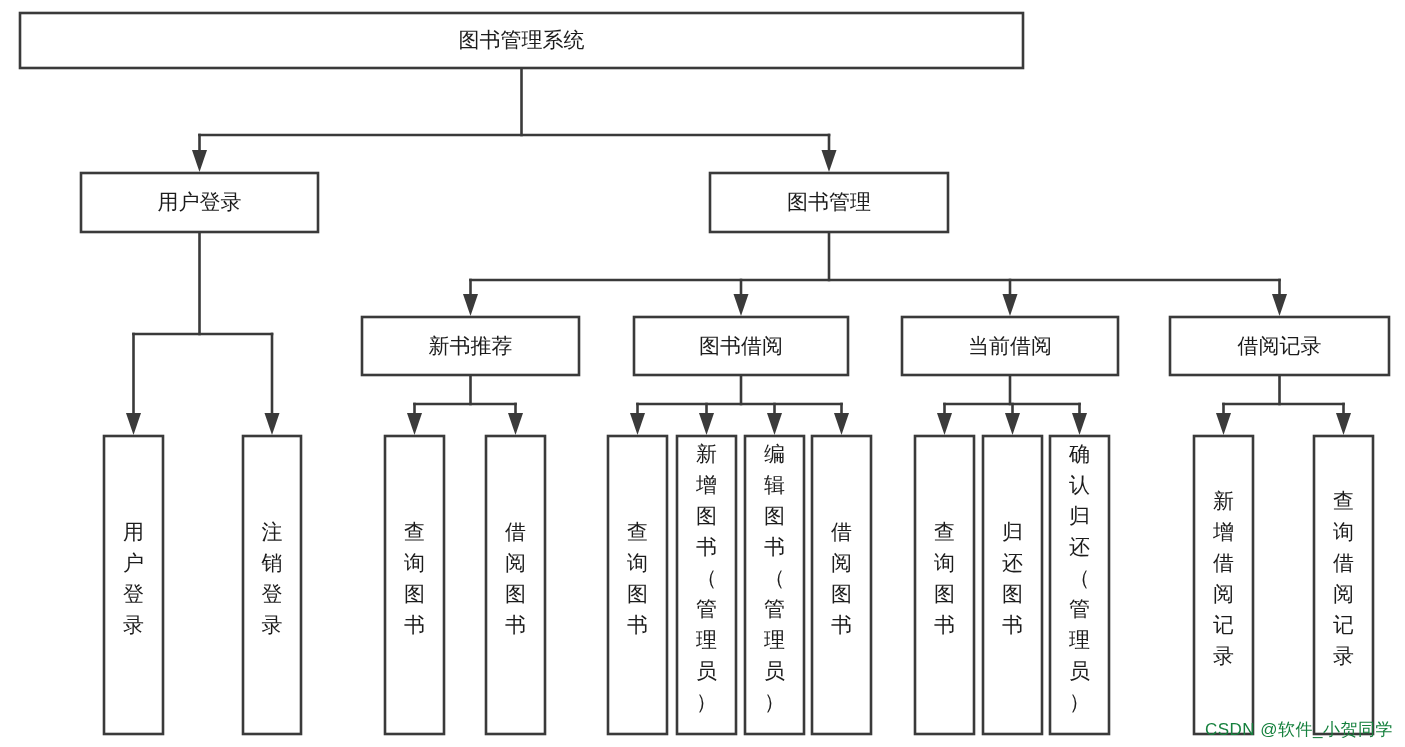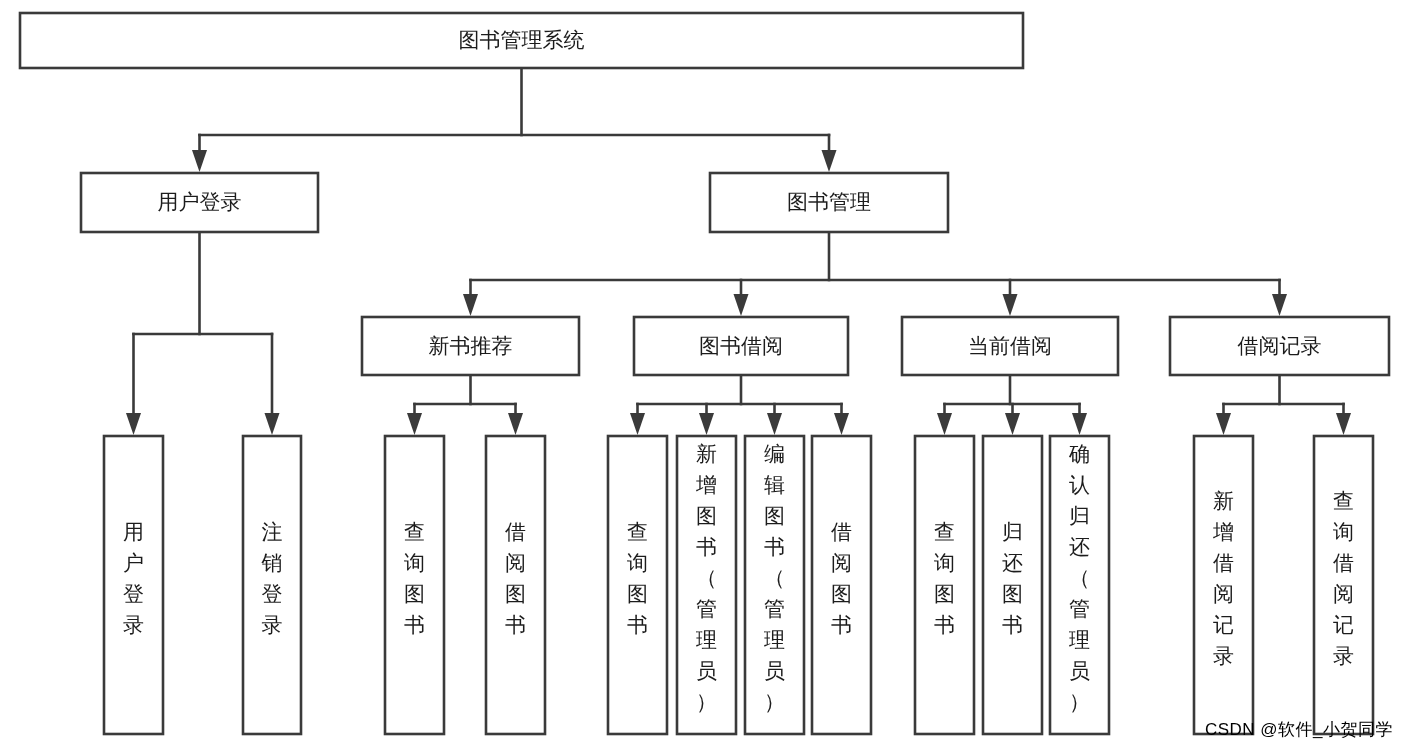--- a/index.html
+++ b/index.html
@@ -52,21 +52,21 @@
     font-family: "Liberation Sans", "DejaVu Sans", sans-serif;
     font-size: 21px;
     text-anchor: middle;
   }
   .watermark {
     position: absolute;
     right: 12px;
     bottom: 6px;
     font-family: "Liberation Sans", "DejaVu Sans", sans-serif;
     font-size: 17px;
-    color: #000000;
+    color: #15803d;
     white-space: nowrap;
     letter-spacing: 0.5px;
     user-select: none;
   }
 </style>
 </head>
 <body>
 
 <div id="diagram-root">
   <svg class="diagram-canvas" viewBox="0 0 1405 747">

